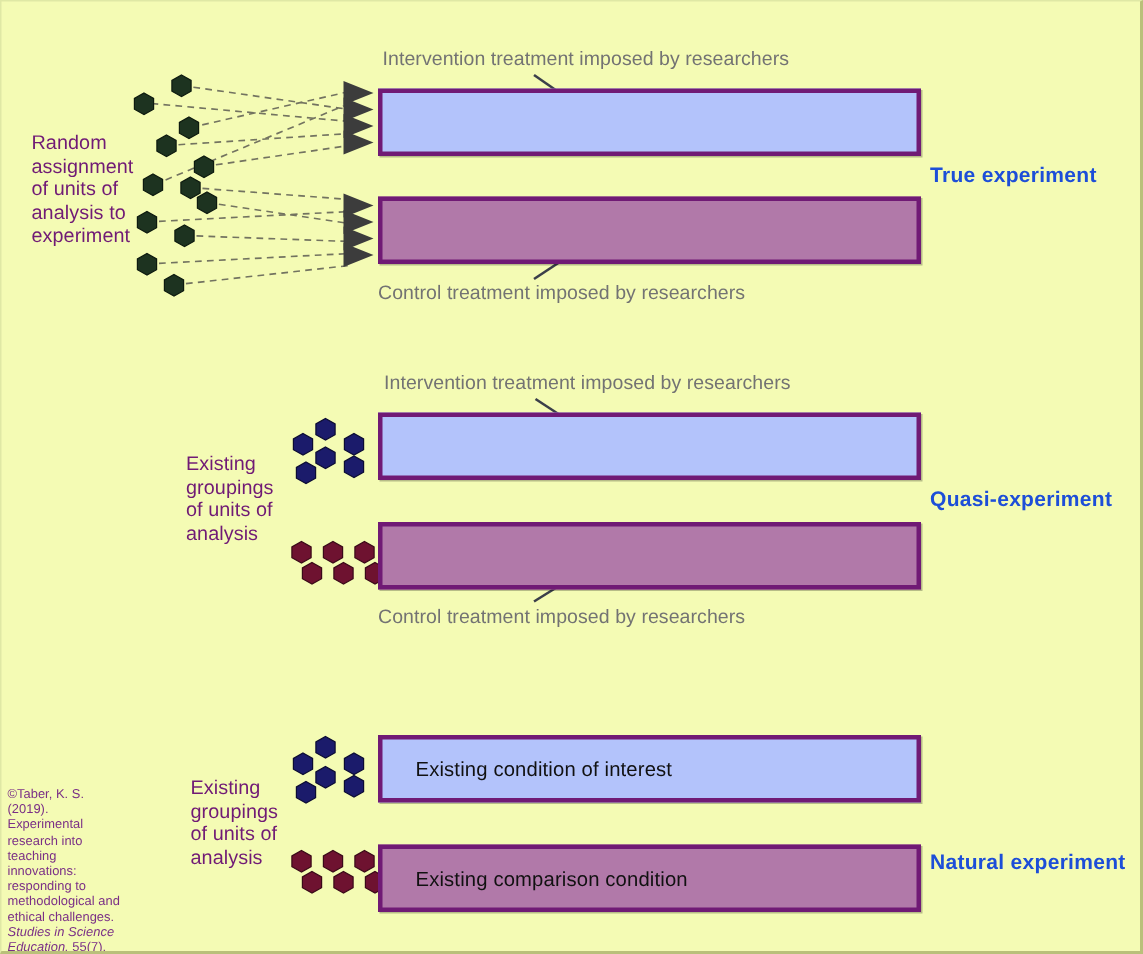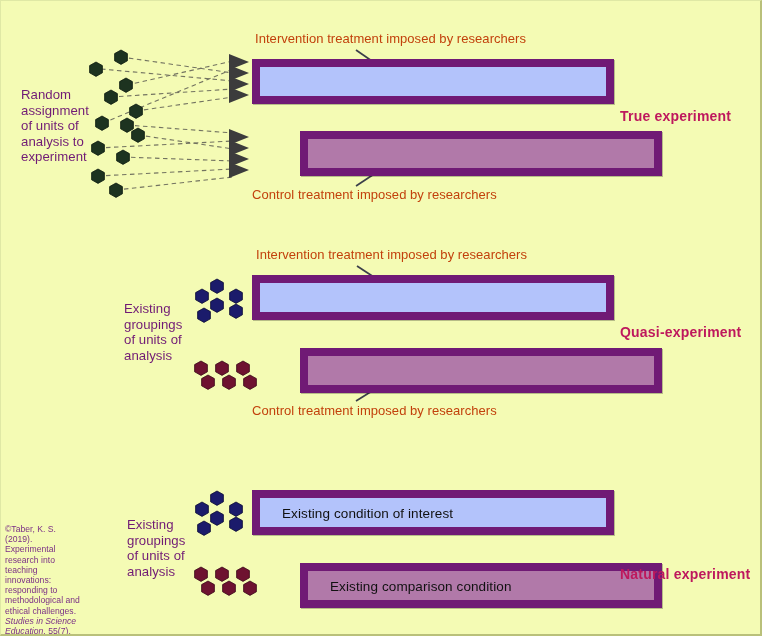--- a/index.html
+++ b/index.html
@@ -23,25 +23,25 @@
     border-bottom: 2px solid #b9c07a;
     border-left: 1px solid #dfe8a5;
     border-top: 1px solid #dfe8a5;
     overflow: hidden;
   }
 
   
   .bar {
     position: absolute;
     box-sizing: border-box;
-    border: 8px solid #701a75;
+    border: 3px solid #701a75;
     box-shadow: 1px 1px 0 rgba(0,0,0,0.25);
   }
   .bar.blue   { background: #b3c3fb; }
-  .bar.purple { background: #b179a9; margin-left: 48px; }
+  .bar.purple { background: #b179a9; }
   .bar-label {
     position: absolute;
     left: 22px;
     top: 50%;
     transform: translateY(-50%);
     font-size: 13.5px;
     color: #111;
     white-space: nowrap;
     letter-spacing: 0.1px;
   }
@@ -53,30 +53,30 @@
     line-height: 15.5px;
     color: #701a75;
     letter-spacing: 0.05px;
   }
 
   
   .group-title {
     position: absolute;
     font-size: 14px;
     font-weight: bold;
-    color: #be185d;
+    color: #1d4ed8;
     white-space: nowrap;
     letter-spacing: 0.2px;
   }
 
   
   .callout {
     position: absolute;
     font-size: 13px;
-    color: #c2410c;
+    color: #737373;
     white-space: nowrap;
     letter-spacing: 0.05px;
   }
 
   
   .citation {
     position: absolute;
     left: 4px;
     top: 523px;
     width: 76px;

